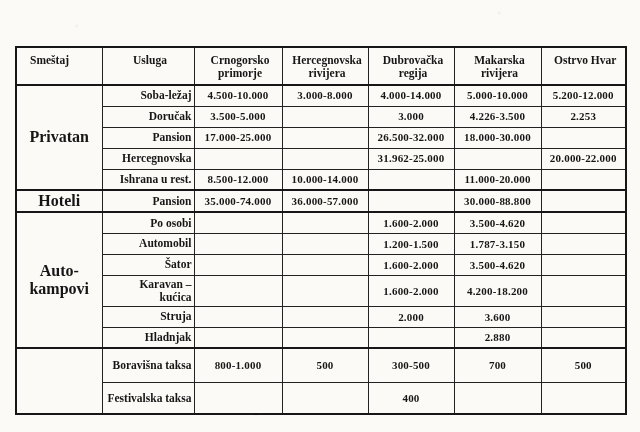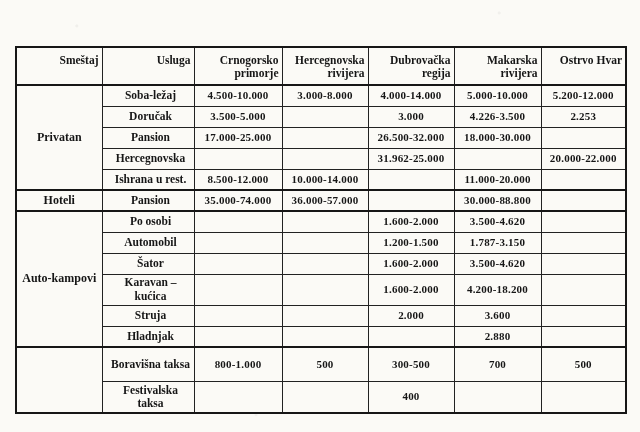--- a/index.html
+++ b/index.html
@@ -45,38 +45,37 @@
     border: 1px solid #222;
     font-size: 11.5px;
     font-weight: bold;
     vertical-align: middle;
     padding: 1px 4px;
     line-height: 1.15;
     overflow: hidden;
   }
   thead tr { height: 38px; }
   thead th {
-    text-align: right;
+    text-align: center;
     vertical-align: top;
     padding: 6px 3px 2px 7px;
     border-bottom: 2px solid #161616;
   }
-  thead th.center { text-align: right; padding-left: 21px; }
+  thead th.center { text-align: left; padding-left: 13px; }
   tr.rr { height: 21px; }
   tr.tall { height: 31px; }
   tr.tall2 { height: 34px; }
   tr.tall3 { height: 32px; }
   td.grp {
     text-align: center;
     vertical-align: middle;
-    font-size: 12px;
+    font-size: 16px;
   }
   td.service {
-    text-align: center;
-    padding-left: 7px;
+    text-align: right;
     padding-right: 2px;
   }
   td.val {
     text-align: center;
     padding-left: 2px;
     padding-right: 2px;
     font-size: 11px;
     letter-spacing: 0.2px;
   }
   tr.group-start > td { border-top: 2px solid #161616; }

